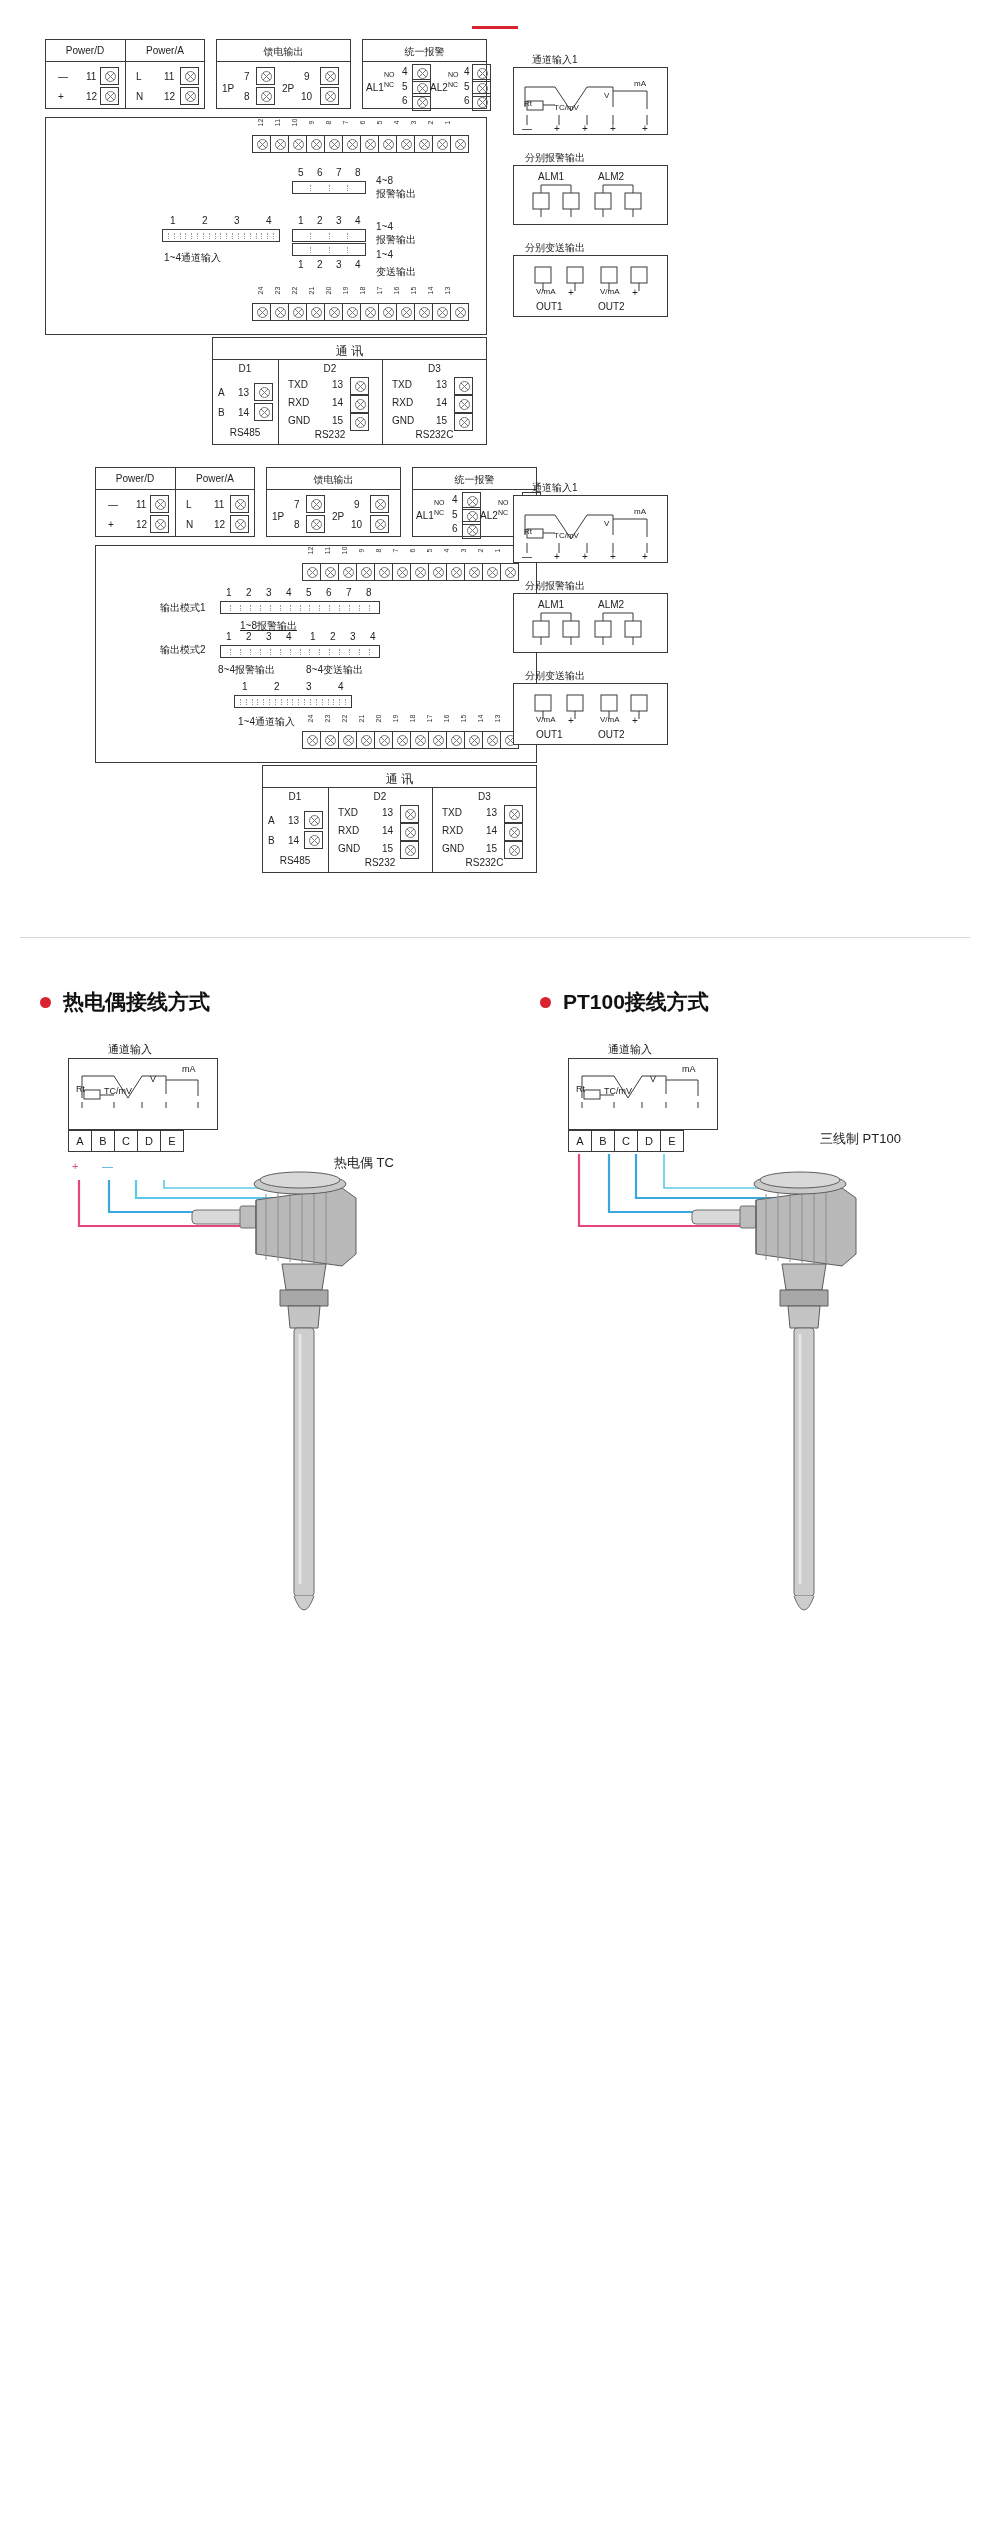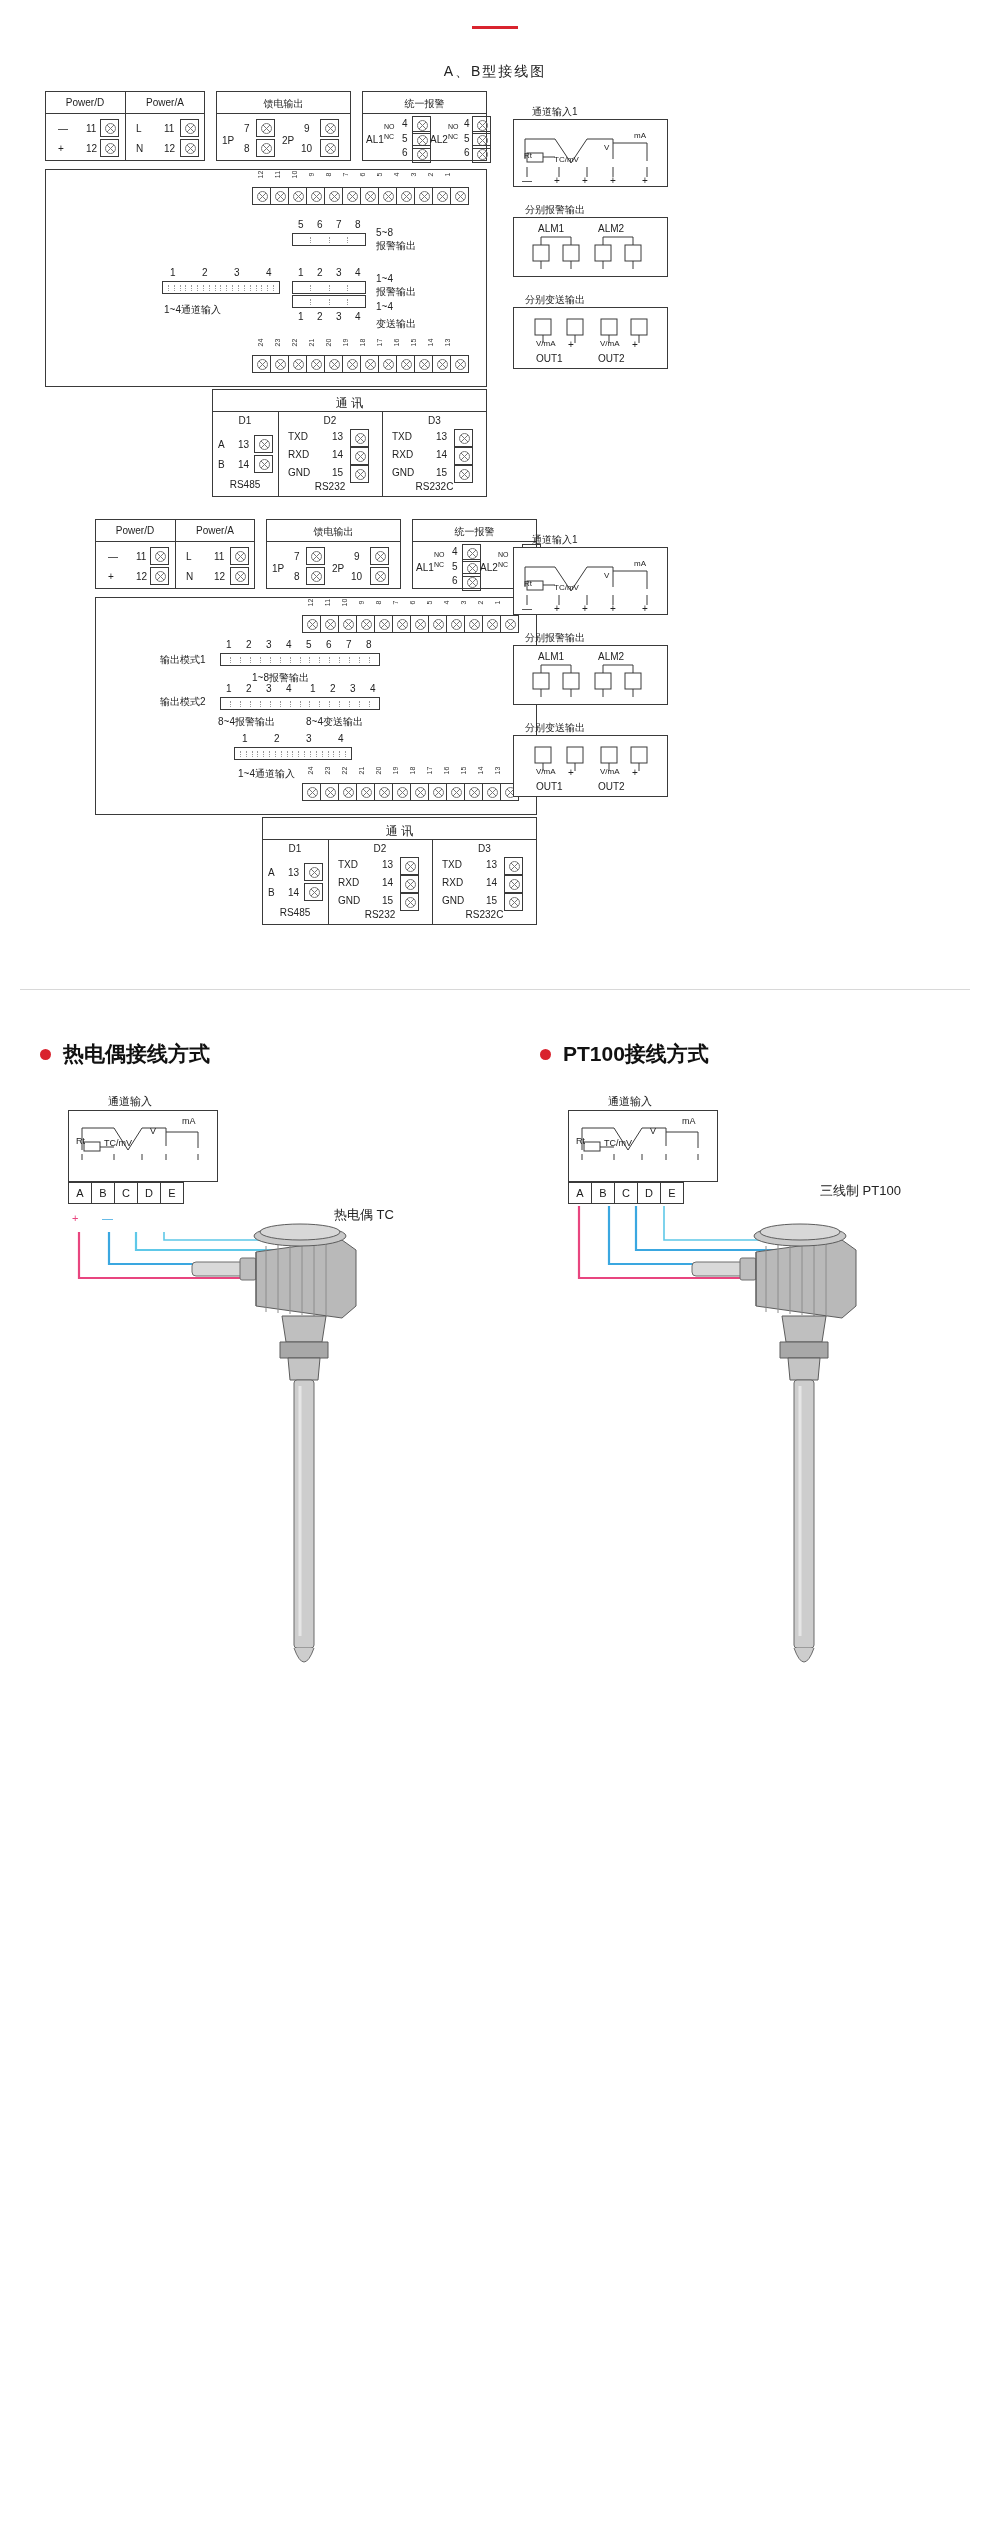--- a/index.html
+++ b/index.html
@@ -60,21 +60,20 @@
     display:flex;align-items:center;justify-content:center;}
   .box-term div:last-child{border-right:none;}
 </style>
 </head>
 <body>
 
 <div class="page">
 
   <div class="title-rule"></div>
 
-  <div class="section-caption">A、B型接线图</div>
 
   <div class="wrap" style="height:420px;margin-top:10px;">
 
     <div class="bx" style="left:25px;top:0;width:160px;height:70px;"></div>
     <div class="vline" style="left:105px;top:0;height:70px;"></div>
     <div class="hline" style="left:25px;top:22px;width:160px;"></div>
     <div class="lbl c" style="left:25px;top:6px;width:80px;">Power/D</div>
     <div class="lbl c" style="left:105px;top:6px;width:80px;">Power/A</div>
 
     <div class="lbl" style="left:38px;top:32px;">—</div>
@@ -219,21 +218,21 @@
     <div class="lbl" style="left:278px;top:128px;">5</div>
     <div class="lbl" style="left:297px;top:128px;">6</div>
     <div class="lbl" style="left:316px;top:128px;">7</div>
     <div class="lbl" style="left:335px;top:128px;">8</div>
     <div class="dotblk" style="left:272px;top:142px;width:74px;">
       <i></i>
         <i></i>
         <i></i>
         <i></i>
     </div>
-    <div class="lbl" style="left:356px;top:136px;">5~8</div>
+    <div class="lbl" style="left:356px;top:136px;">4~8</div>
     <div class="lbl" style="left:356px;top:148px;">报警输出</div>
 
     <div class="lbl" style="left:150px;top:176px;">1</div>
     <div class="lbl" style="left:182px;top:176px;">2</div>
     <div class="lbl" style="left:214px;top:176px;">3</div>
     <div class="lbl" style="left:246px;top:176px;">4</div>
     <div class="dotblk" style="left:142px;top:190px;width:118px;">
       <i></i>
         <i></i>
         <i></i>
@@ -555,21 +554,21 @@
         <i></i>
         <i></i>
         <i></i>
         <i></i>
         <i></i>
         <i></i>
         <i></i>
         <i></i>
         <i></i>
     </div>
-    <div class="lbl" style="left:232px;top:152px;">1~8报警输出</div>
+    <div class="lbl" style="left:220px;top:152px;text-decoration:underline;">1~8报警输出</div>
 
     <div class="lbl" style="left:140px;top:176px;">输出模式2</div>
     <div class="lbl" style="left:206px;top:164px;">1</div>
     <div class="lbl" style="left:226px;top:164px;">2</div>
     <div class="lbl" style="left:246px;top:164px;">3</div>
     <div class="lbl" style="left:266px;top:164px;">4</div>
     <div class="lbl" style="left:290px;top:164px;">1</div>
     <div class="lbl" style="left:310px;top:164px;">2</div>
     <div class="lbl" style="left:330px;top:164px;">3</div>
     <div class="lbl" style="left:350px;top:164px;">4</div>

